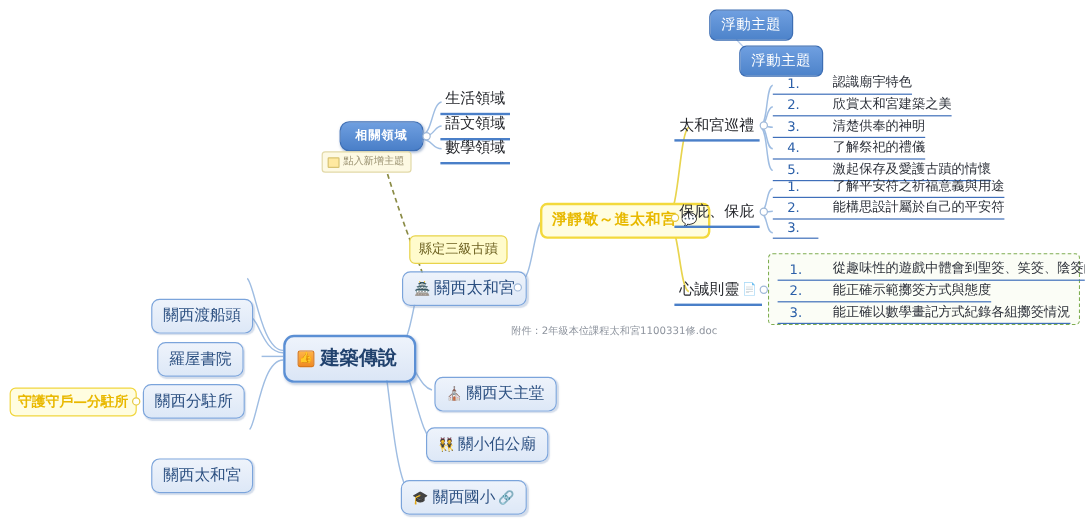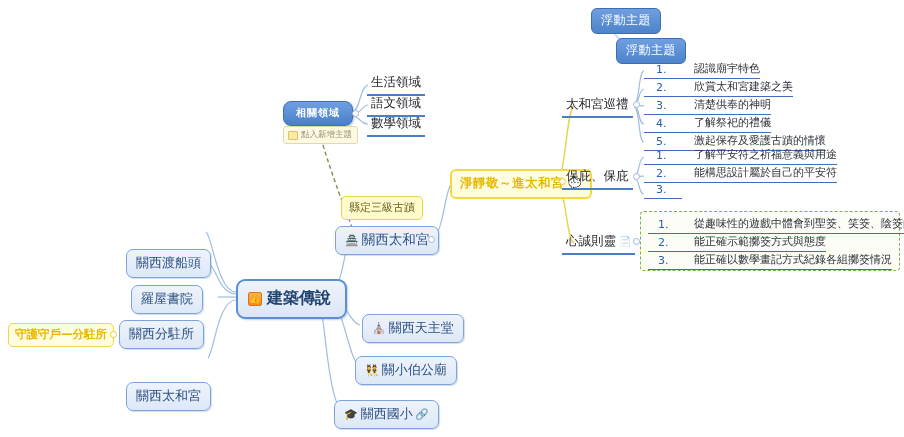--- a/index.html
+++ b/index.html
@@ -256,41 +256,42 @@
   </div>
   <div class="node box" style="left:335px;top:226px;border-width:1.8px;">
     <span class="ico" style="color:#e05a4f;">🏯</span>
     <span style="font-size:13.5px;">關西太和宮</span>
   </div>
   <div class="handle" style="left:428px;top:236px;"></div>
 
   <div class="node solid-blue" style="left:283px;top:101px;">
     <span>相關領域</span>
   </div>
-  <div class="node edit-hint" style="left:283px;top:126px;">
+  <div class="node edit-hint" style="left:268px;top:126px;">
     <span class="hint-sq"></span>
     <span>點入新增主題</span>
   </div>
   <div class="handle" style="left:352px;top:110px;"></div>
 
   <div class="leaf" style="left:367px;top:73px;">
     <span>生活領域</span>
   </div>
   <div class="leaf" style="left:367px;top:94px;">
     <span>語文領域</span>
   </div>
   <div class="leaf" style="left:367px;top:114px;">
     <span>數學領域</span>
   </div>
 
   <div class="node note-yellow-strong" style="left:450px;top:169px;">
     <span>淨靜敬～進太和宮</span>
     <span class="ico" style="color:#7fb2e0;">💬</span>
   </div>
   <div class="handle y" style="left:559px;top:178px;"></div>
+  <div class="attach" style="left:426px;top:270px;">附件：2年級本位課程太和宮1100331修.doc</div>
 
   <div class="leaf" style="left:562px;top:95px;">
     <span>太和宮巡禮</span>
   </div>
   <div class="handle" style="left:633px;top:101px;"></div>
 
   <div class="numrow" style="left:644px;top:61px;">
     <span class="idx">1.</span>
     <span class="txt">認識廟宇特色</span>
   </div>

